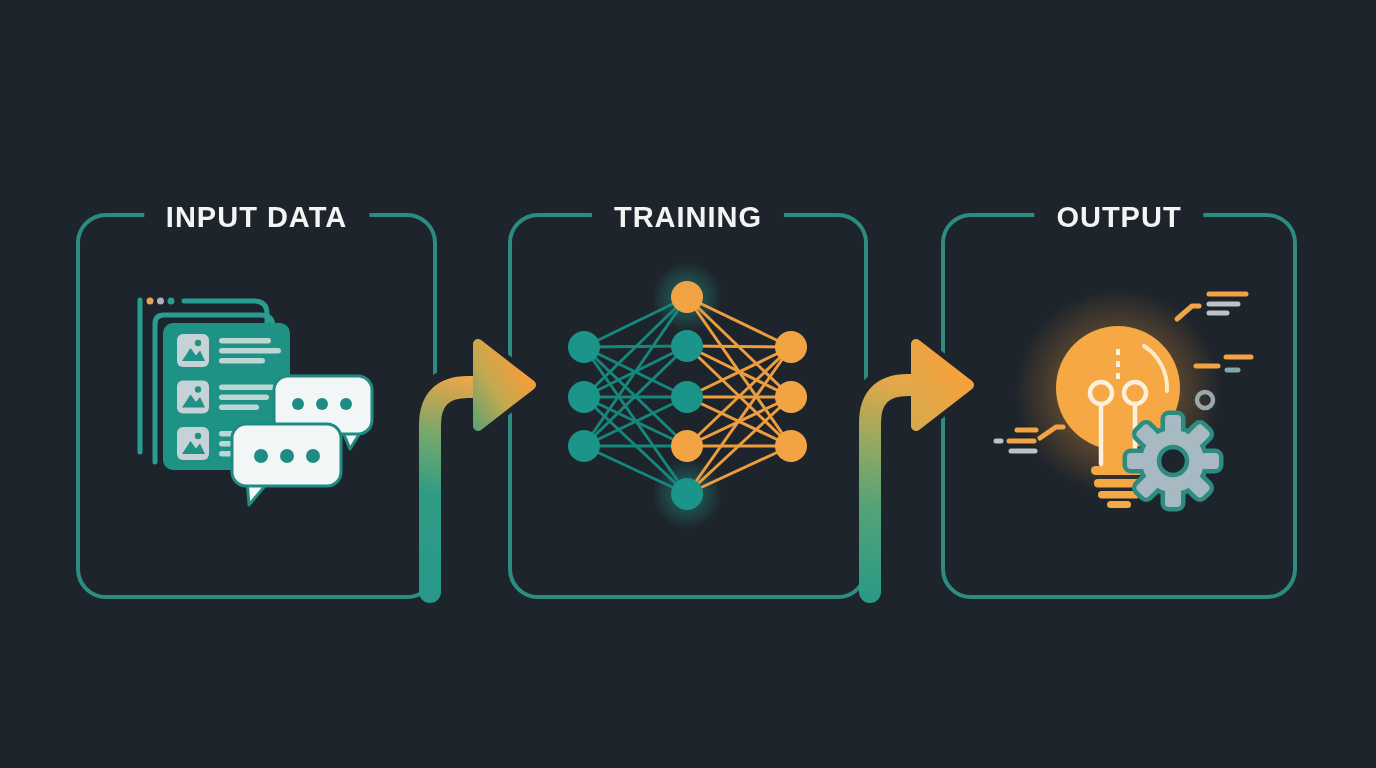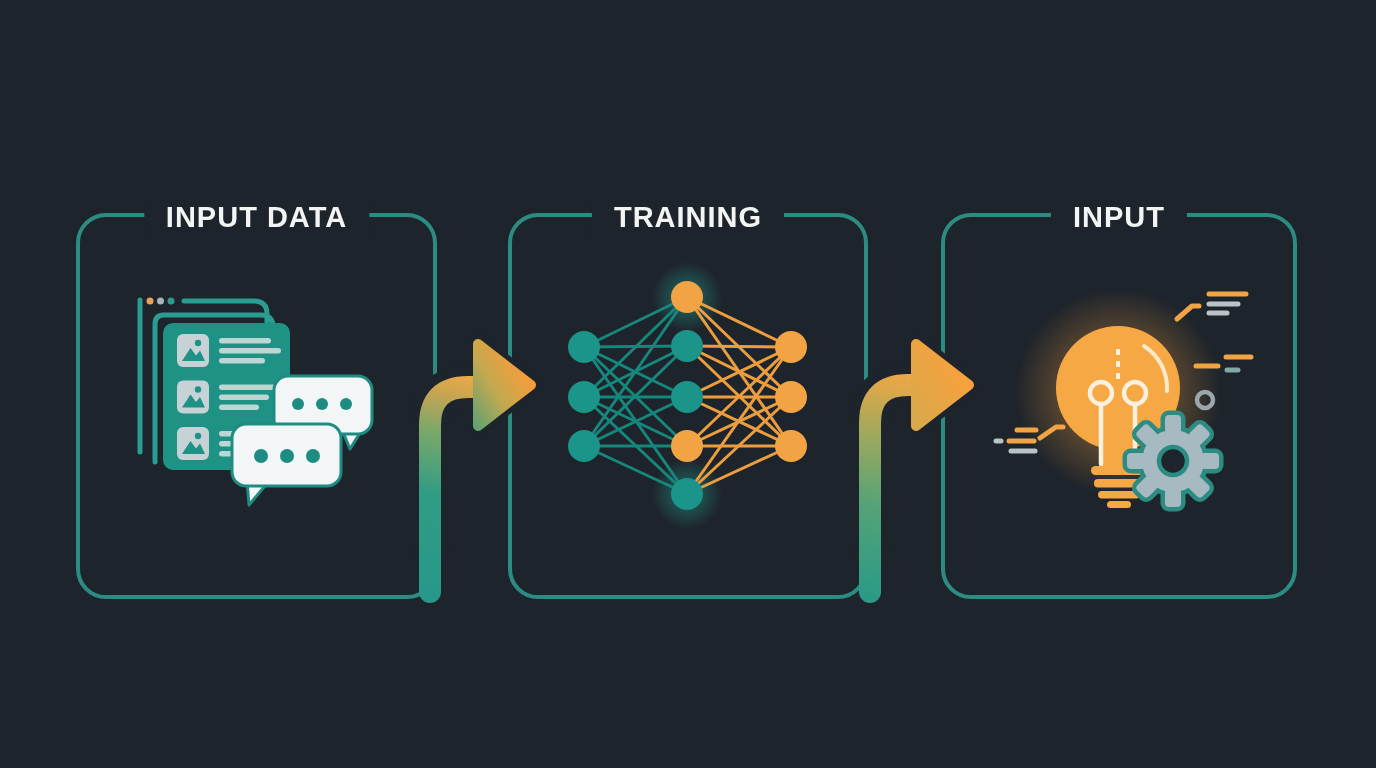--- a/index.html
+++ b/index.html
@@ -30,21 +30,21 @@
 
 <div class="canvas" style="--bg: #1e242b; --border: #2d8c82; --title: #f3f5f5;">
 
   <div class="panel" id="p2">
     <span class="panel-title">TRAINING</span>
   </div>
   <div class="panel" id="p1">
     <span class="panel-title">INPUT DATA</span>
   </div>
   <div class="panel" id="p3">
-    <span class="panel-title">INPUT</span>
+    <span class="panel-title">OUTPUT</span>
   </div>
 
   <svg class="overlay" viewBox="0 0 1376 768">
     <defs>
       <linearGradient id="agrad1" gradientUnits="userSpaceOnUse" x1="430" y1="600" x2="482" y2="378">
         <stop offset="0" stop-color="#27988a"></stop>
         <stop offset="0.45" stop-color="#2f9c84"></stop>
         <stop offset="0.72" stop-color="#7aa86b"></stop>
         <stop offset="0.9" stop-color="#c9a551"></stop>
         <stop offset="1" stop-color="#f0a848"></stop>

